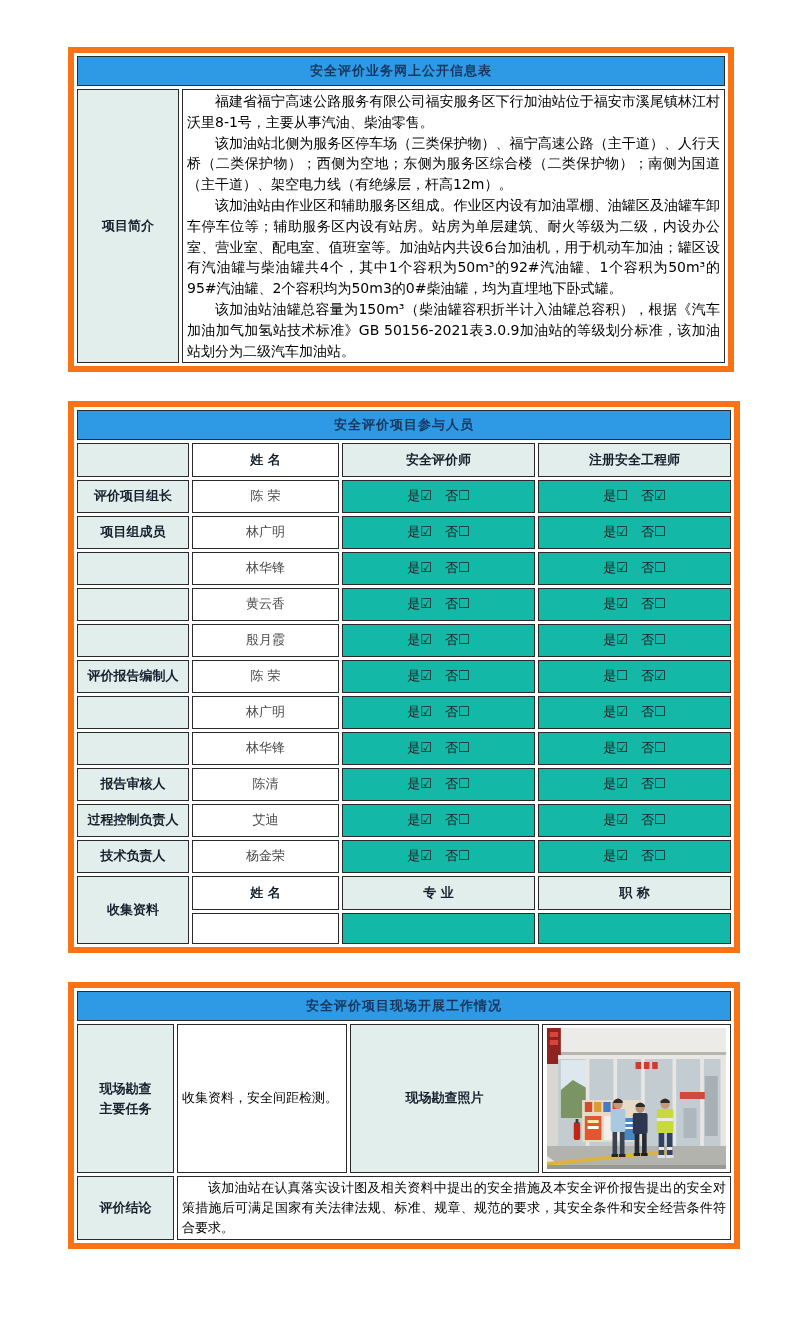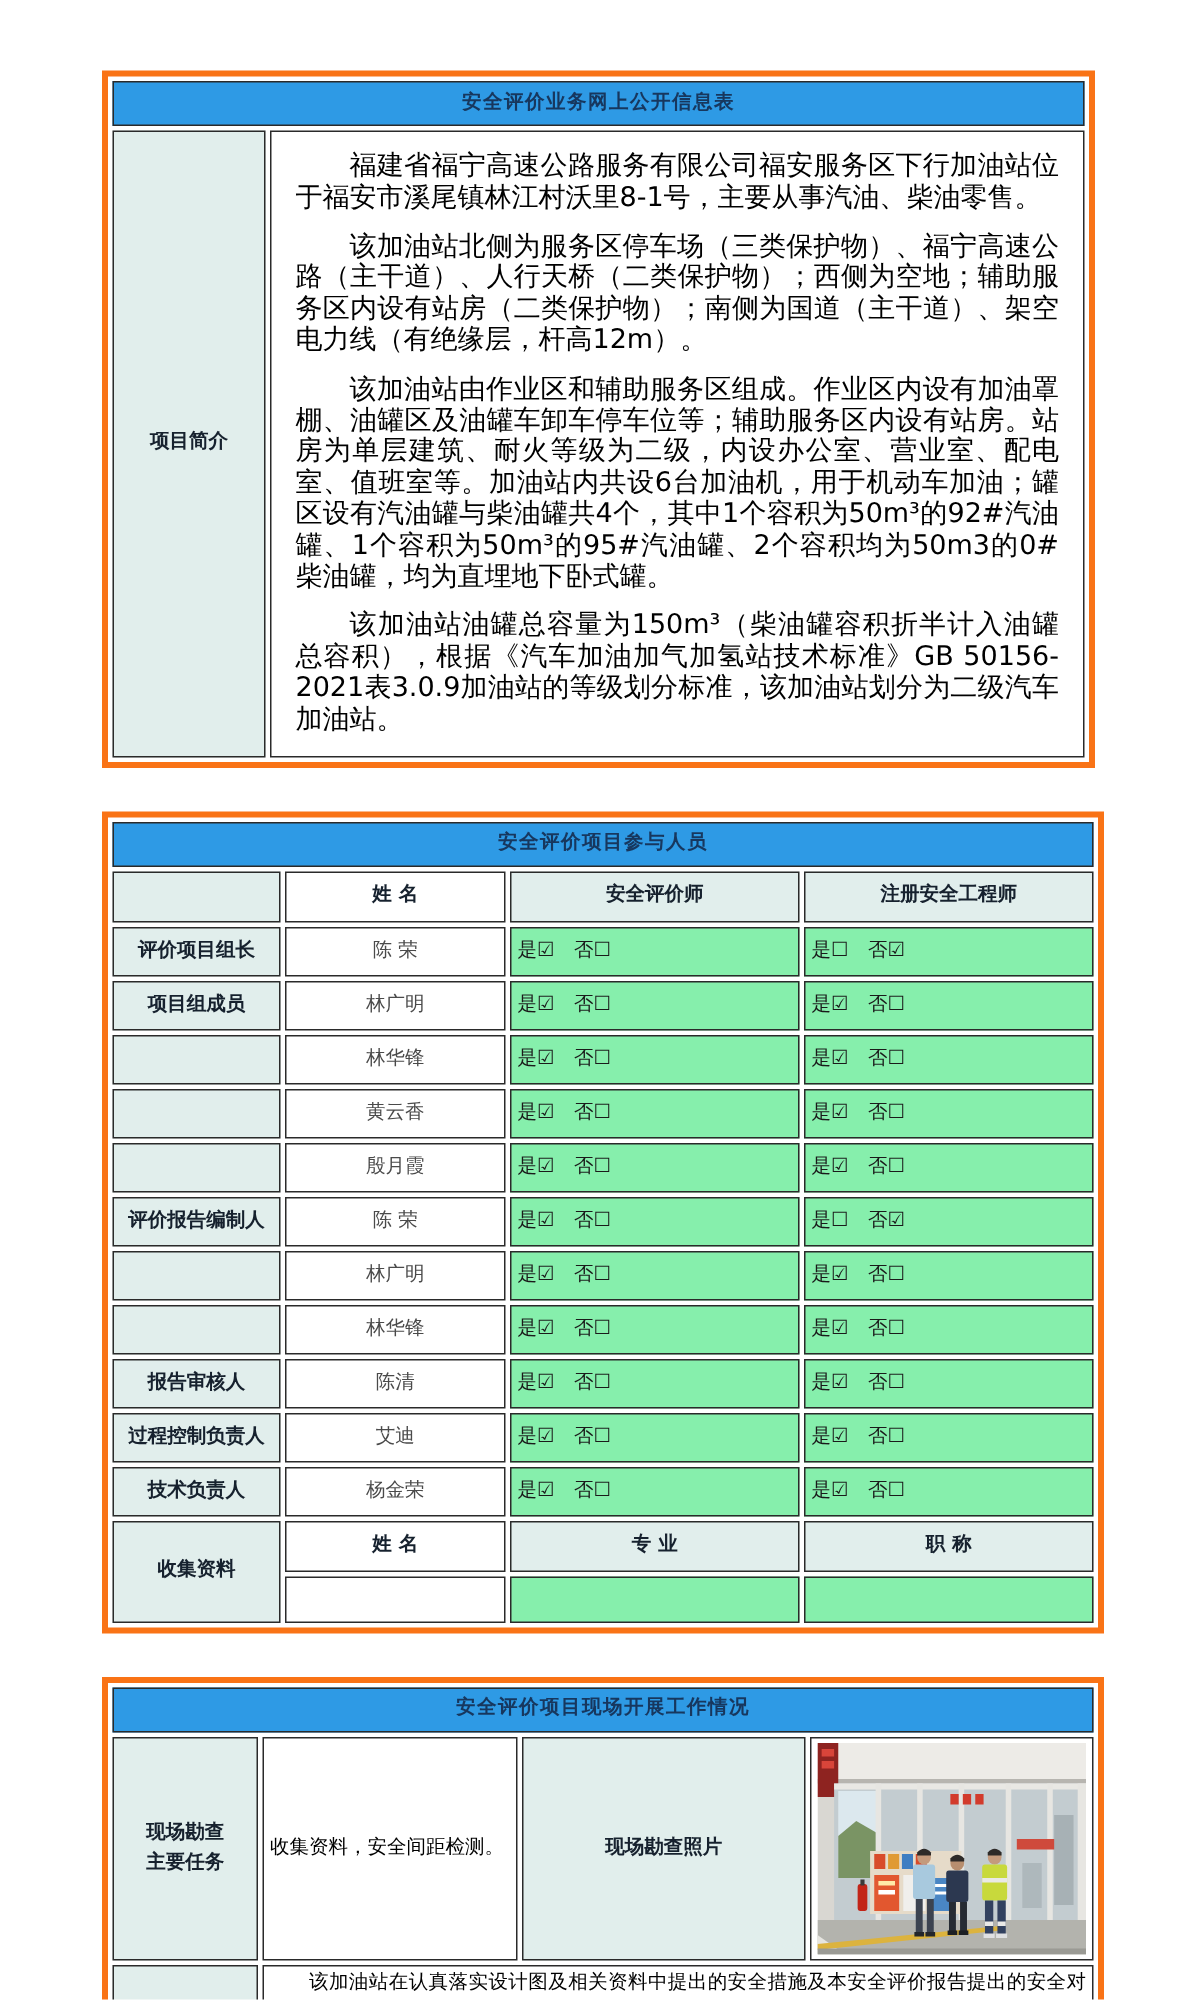--- a/index.html
+++ b/index.html
@@ -5,56 +5,56 @@
   html,body{margin:0;padding:0;}
   body{
     width:793px;height:1333px;background:#ffffff;
     font-family:"DejaVu Sans","Liberation Sans",sans-serif;
     color:#000;
   }
   .page{padding:47px 0 0 68px;}
   table.tbl{
     width:660px;table-layout:fixed;
     border-collapse:separate;border-spacing:3px;
-    border:4px solid #f97316;background:#ffffff;
+    border:6px solid #f97316;background:#ffffff;
     margin:0 0 29px 0;
   }
   table.tbl td{
     border:1px solid #2a2a2a;
     font-size:13px;line-height:1.45;
     overflow:hidden;vertical-align:middle;
     padding:1px 4px;
   }
   td.titlebar{
     background:#2e9ae5;color:#17375e;
     font-weight:bold;text-align:center;font-size:14.5px;
     height:26px;letter-spacing:1px;
   }
   td.lbl{
     background:#e1eeec;color:#16212e;
     font-weight:bold;text-align:center;
   }
   td.val{background:#ffffff;text-align:left;padding:2px 6px;}
   td.name{background:#ffffff;text-align:center;color:#4a4a4a;}
   td.hdr{font-weight:bold;color:#16212e;}
-  td.chk{background:#86efac;text-align:left;color:#1a1a1a;}
+  td.chk{background:#14b8a6;text-align:center;color:#1a1a1a;}
   .narrow{display:inline-block;width:4.2em;line-height:1.5;}
   
   .t1 .r1 td{height:30px;}
   .t1 .r2 td{height:44px;}
   .t1 .r3 td{height:270px;}
   .t2 .rh td{height:30px;}
   .t2 .rp td{height:29px;}
   .t2 .re td{height:27px;}
   .t3 .r1 td{height:62px;}
   .t3 .r2 td{height:145px;}
   .t3 .r3 td{height:48px;}
   td.intro{vertical-align:top;padding:5px 6px;}
-  td.intro p{margin:12px;text-indent:2em;text-align:justify;
-    font-size:18px;line-height:20.8px;}
+  td.intro p{margin:0;text-indent:2em;text-align:justify;
+    font-size:14px;line-height:20.8px;}
   td.concl p{margin:0;text-indent:2em;text-align:justify;line-height:20px;}
   td.photo{padding:1px;background:#fff;}
   td.photo svg{display:block;width:100%;height:141px;}
   .projname{line-height:21px;}
 </style>
 </head>
 <body>
 
 <div class="page">
 
@@ -66,21 +66,21 @@
         <col style="width:180px">
       </colgroup>
     <tbody>
         <tr>
       <td class="titlebar" colspan="4">安全评价业务网上公开信息表</td>
     </tr>
     <tr class="r3">
       <td class="lbl">项目简介</td>
       <td class="val intro" colspan="3">
         <p>福建省福宁高速公路服务有限公司福安服务区下行加油站位于福安市溪尾镇林江村沃里8-1号，主要从事汽油、柴油零售。</p>
-        <p>该加油站北侧为服务区停车场（三类保护物）、福宁高速公路（主干道）、人行天桥（二类保护物）；西侧为空地；辅助服务区内设有站房（二类保护物）；南侧为国道（主干道）、架空电力线（有绝缘层，杆高12m）。</p>
+        <p>该加油站北侧为服务区停车场（三类保护物）、福宁高速公路（主干道）、人行天桥（二类保护物）；西侧为空地；东侧为服务区综合楼（二类保护物）；南侧为国道（主干道）、架空电力线（有绝缘层，杆高12m）。</p>
         <p>该加油站由作业区和辅助服务区组成。作业区内设有加油罩棚、油罐区及油罐车卸车停车位等；辅助服务区内设有站房。站房为单层建筑、耐火等级为二级，内设办公室、营业室、配电室、值班室等。加油站内共设6台加油机，用于机动车加油；罐区设有汽油罐与柴油罐共4个，其中1个容积为50m³的92#汽油罐、1个容积为50m³的95#汽油罐、2个容积均为50m3的0#柴油罐，均为直埋地下卧式罐。</p>
         <p>该加油站油罐总容量为150m³（柴油罐容积折半计入油罐总容积），根据《汽车加油加气加氢站技术标准》GB 50156-2021表3.0.9加油站的等级划分标准，该加油站划分为二级汽车加油站。</p>
       </td>
     </tr>
   </tbody>
     </table>
 
   <table class="tbl t2">
     <colgroup>
         <col style="width:112px">

